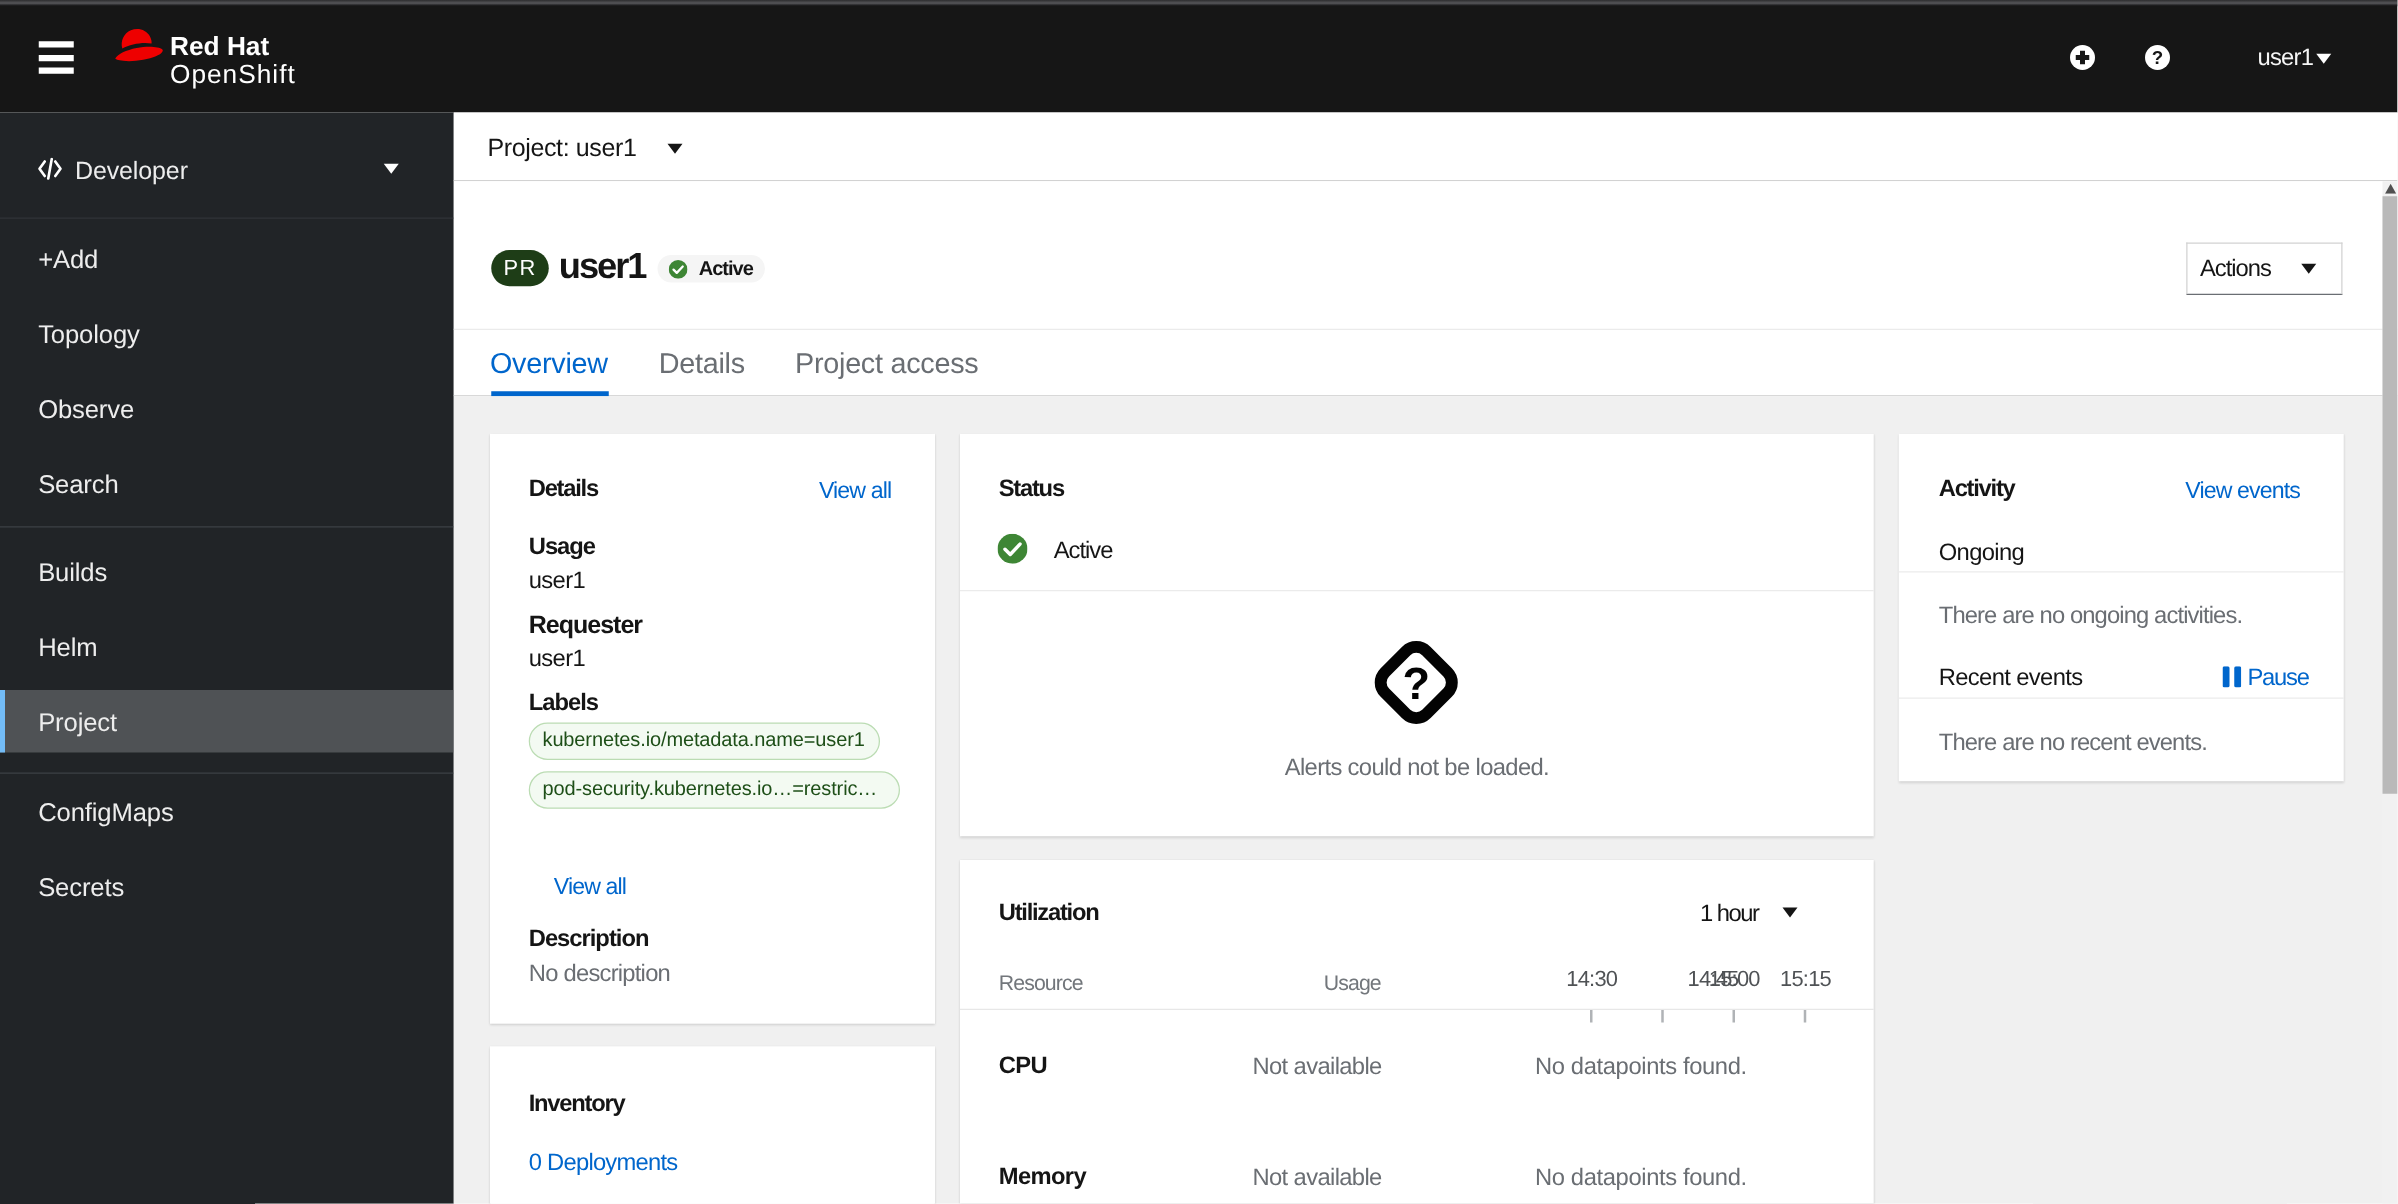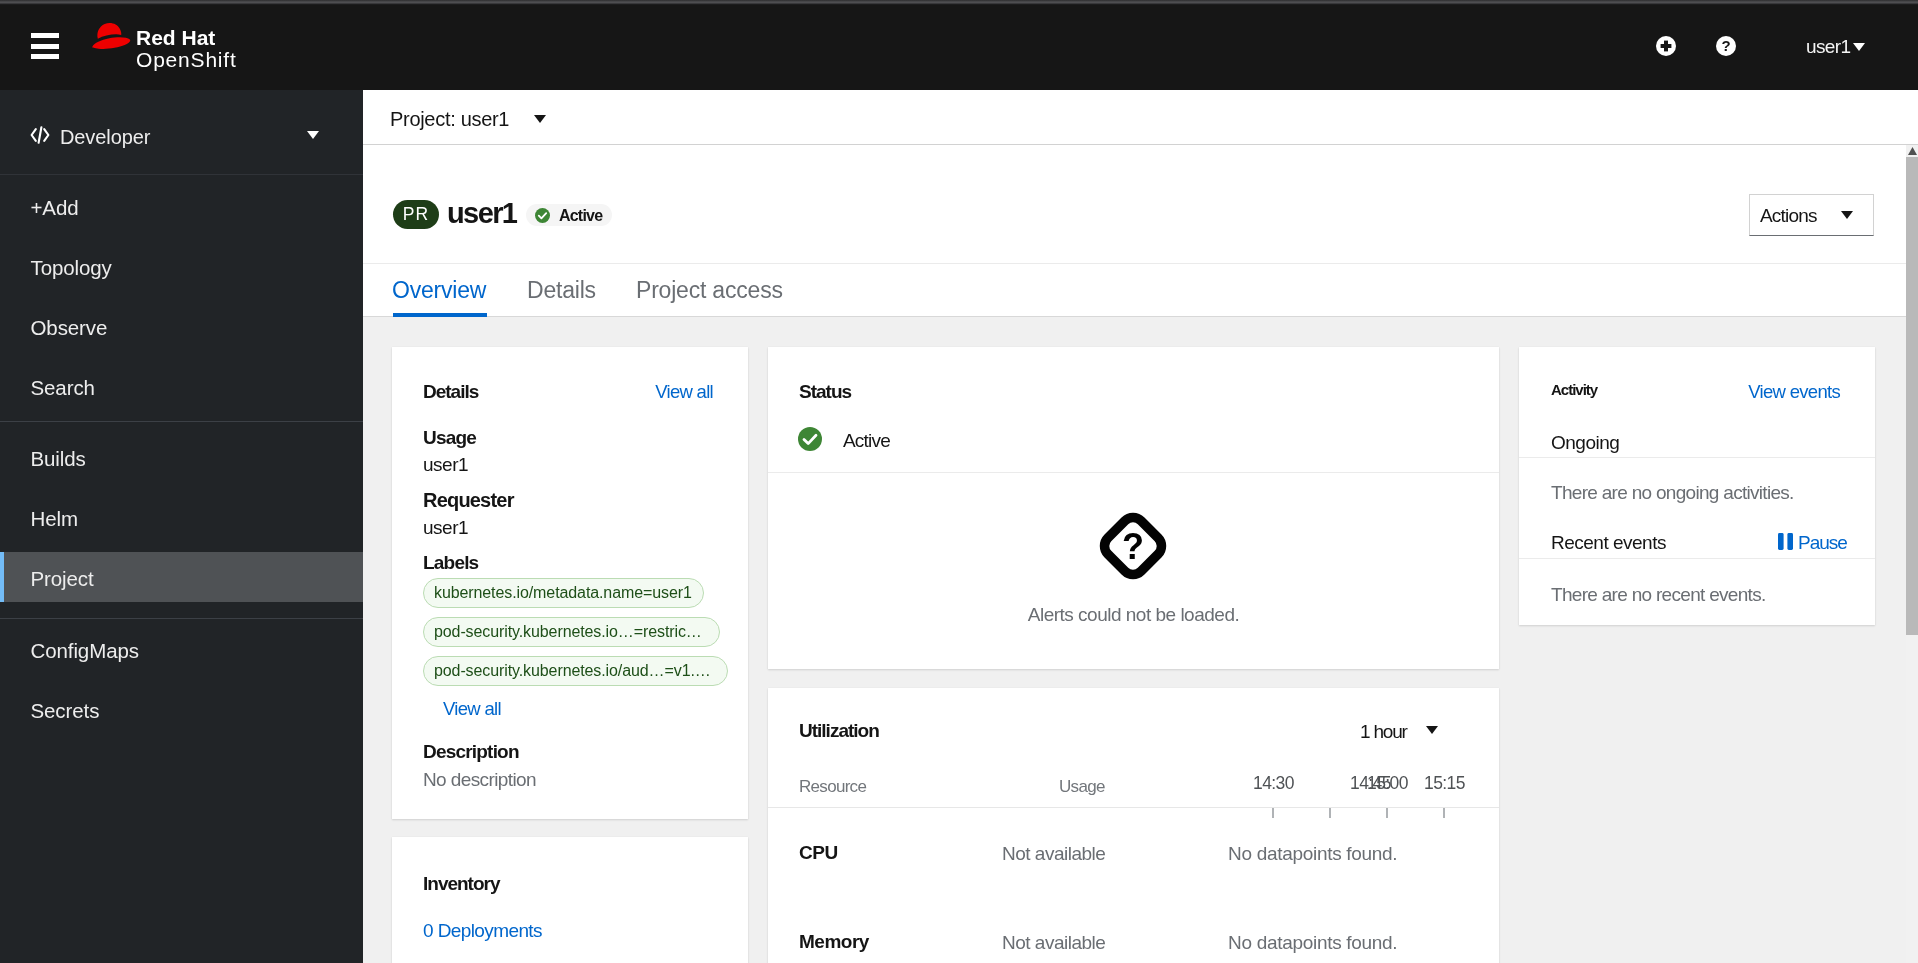--- a/index.html
+++ b/index.html
@@ -127,21 +127,20 @@
 <div class="card" style="left:392px; top:347px; width:356px; height:472px;">
   <div class="t b" style="left:31px; top:35px; font-size:19px; letter-spacing:-1px;">Details</div>
   <div class="t link" style="right:35px; top:36px; font-size:18.5px; letter-spacing:-0.7px;">View all</div>
   <div class="t b" style="left:31px; top:81px; font-size:19px; letter-spacing:-0.8px;">Usage</div>
   <div class="t" style="left:31px; top:108px; font-size:19px; letter-spacing:-0.5px;">user1</div>
   <div class="t b" style="left:31px; top:143px; font-size:20px; letter-spacing:-0.8px;">Requester</div>
   <div class="t" style="left:31px; top:171px; font-size:19px; letter-spacing:-0.5px;">user1</div>
   <div class="t b" style="left:31px; top:206px; font-size:19px; letter-spacing:-0.8px;">Labels</div>
   <div class="chip" style="top:231px; width:281px;">kubernetes.io/metadata.name=user1</div>
   <div class="chip" style="top:270px; width:297px;">pod-security.kubernetes.io…=restric…</div>
-  <div class="chip" style="top:309px; width:305px;">pod-security.kubernetes.io/aud…=v1.…</div>
   <div class="t link" style="left:51px; top:353px; font-size:18.5px; letter-spacing:-0.7px;">View all</div>
   <div class="t b" style="left:31px; top:395px; font-size:19px; letter-spacing:-0.8px;">Description</div>
   <div class="t gray" style="left:31px; top:423px; font-size:19px; letter-spacing:-0.6px;">No description</div>
 </div>
 
 <div class="card" style="left:392px; top:837px; width:356px; height:162px;">
   <div class="t b" style="left:31px; top:37px; font-size:19px; letter-spacing:-1px;">Inventory</div>
   <div class="t link" style="left:31px; top:84px; font-size:19px; letter-spacing:-0.6px;">0 Deployments</div>
 </div>
 
@@ -177,21 +176,21 @@
   <div class="abs" style="left:675px; top:120px; width:1.5px; height:10px; background:#b0b3b6;"></div>
   <div class="t b" style="left:31px; top:155px; font-size:19px; letter-spacing:-0.5px;">CPU</div>
   <div class="t gray" style="left:234px; top:156px; font-size:19px; letter-spacing:-0.5px;">Not available</div>
   <div class="t gray" style="left:460px; top:156px; font-size:19px; letter-spacing:-0.3px;">No datapoints found.</div>
   <div class="t b" style="left:31px; top:244px; font-size:19px; letter-spacing:-0.5px;">Memory</div>
   <div class="t gray" style="left:234px; top:245px; font-size:19px; letter-spacing:-0.5px;">Not available</div>
   <div class="t gray" style="left:460px; top:245px; font-size:19px; letter-spacing:-0.3px;">No datapoints found.</div>
 </div>
 
 <div class="card" style="left:1519px; top:347px; width:356px; height:278px;">
-  <div class="t b" style="left:32px; top:35px; font-size:15px; letter-spacing:-1px;">Activity</div>
+  <div class="t b" style="left:32px; top:35px; font-size:19px; letter-spacing:-1px;">Activity</div>
   <div class="t link" style="right:35px; top:36px; font-size:18.5px; letter-spacing:-0.7px;">View events</div>
   <div class="t" style="left:32px; top:86px; font-size:19px; letter-spacing:-0.5px;">Ongoing</div>
   <div class="divider" style="top:110px;"></div>
   <div class="t gray" style="left:32px; top:136px; font-size:19px; letter-spacing:-0.7px;">There are no ongoing activities.</div>
   <div class="t" style="left:32px; top:186px; font-size:19px; letter-spacing:-0.5px;">Recent events</div>
   <svg class="abs" style="left:259px; top:186px" width="15" height="17" viewBox="0 0 15 17">
     <rect x="0" y="0" width="5.6" height="17" rx="1.4" fill="#0066cc"></rect>
     <rect x="9.4" y="0" width="5.6" height="17" rx="1.4" fill="#0066cc"></rect>
   </svg>
   <div class="t link" style="left:279px; top:186px; font-size:19px; letter-spacing:-1px;">Pause</div>

